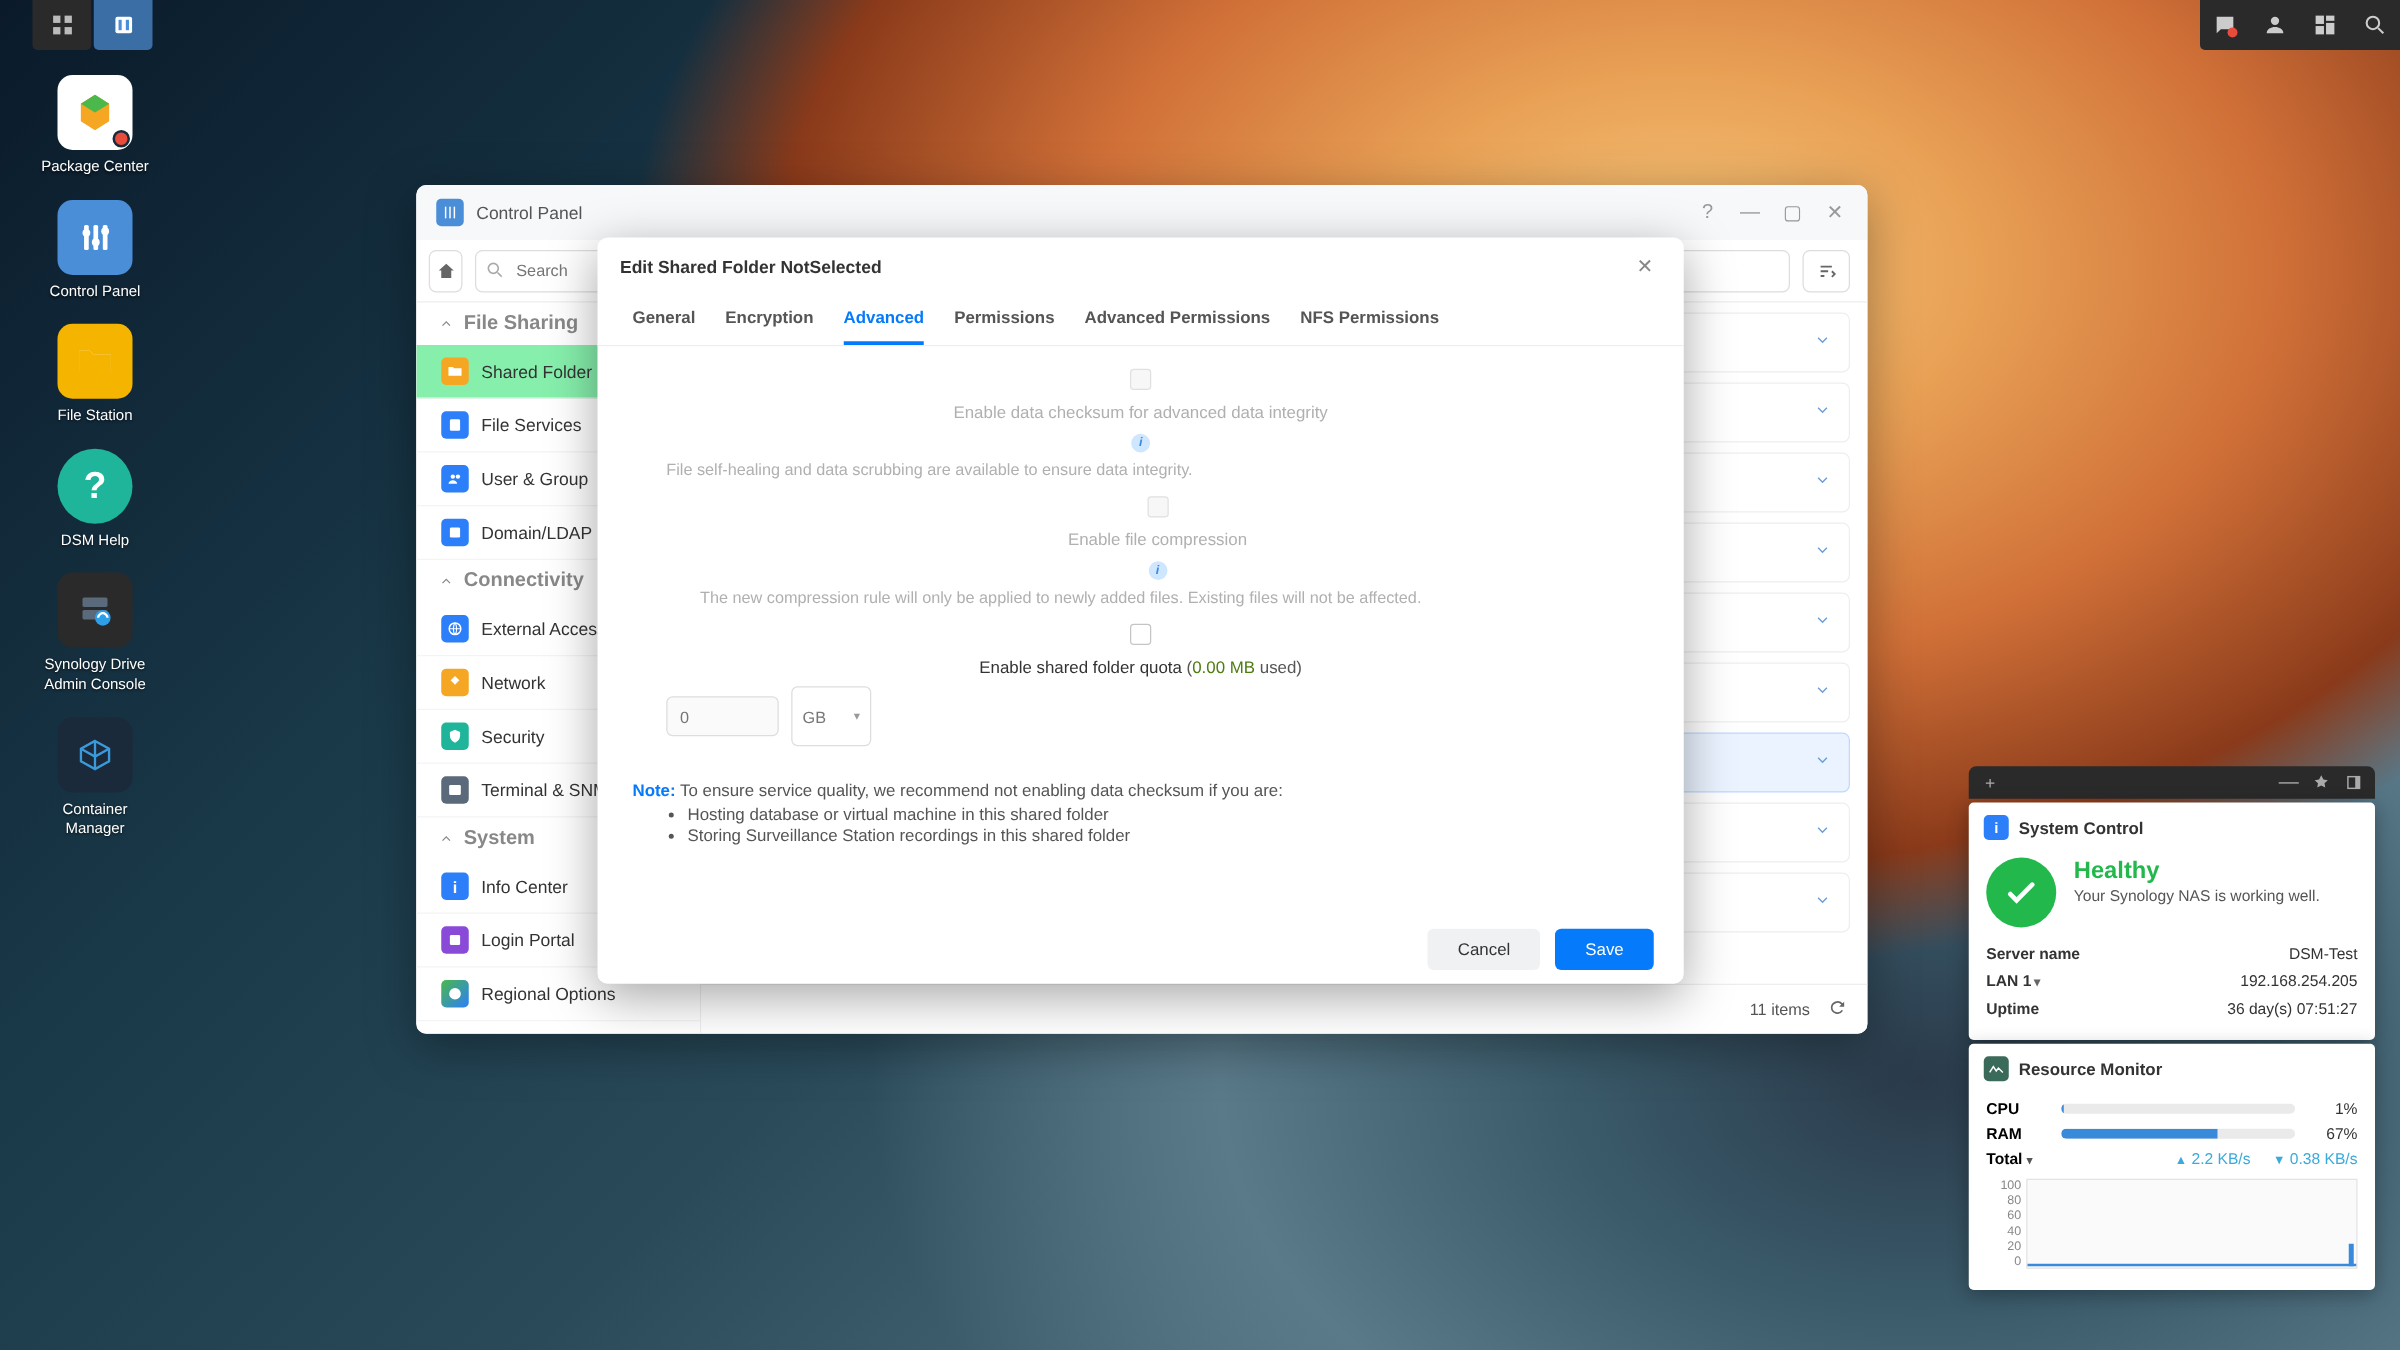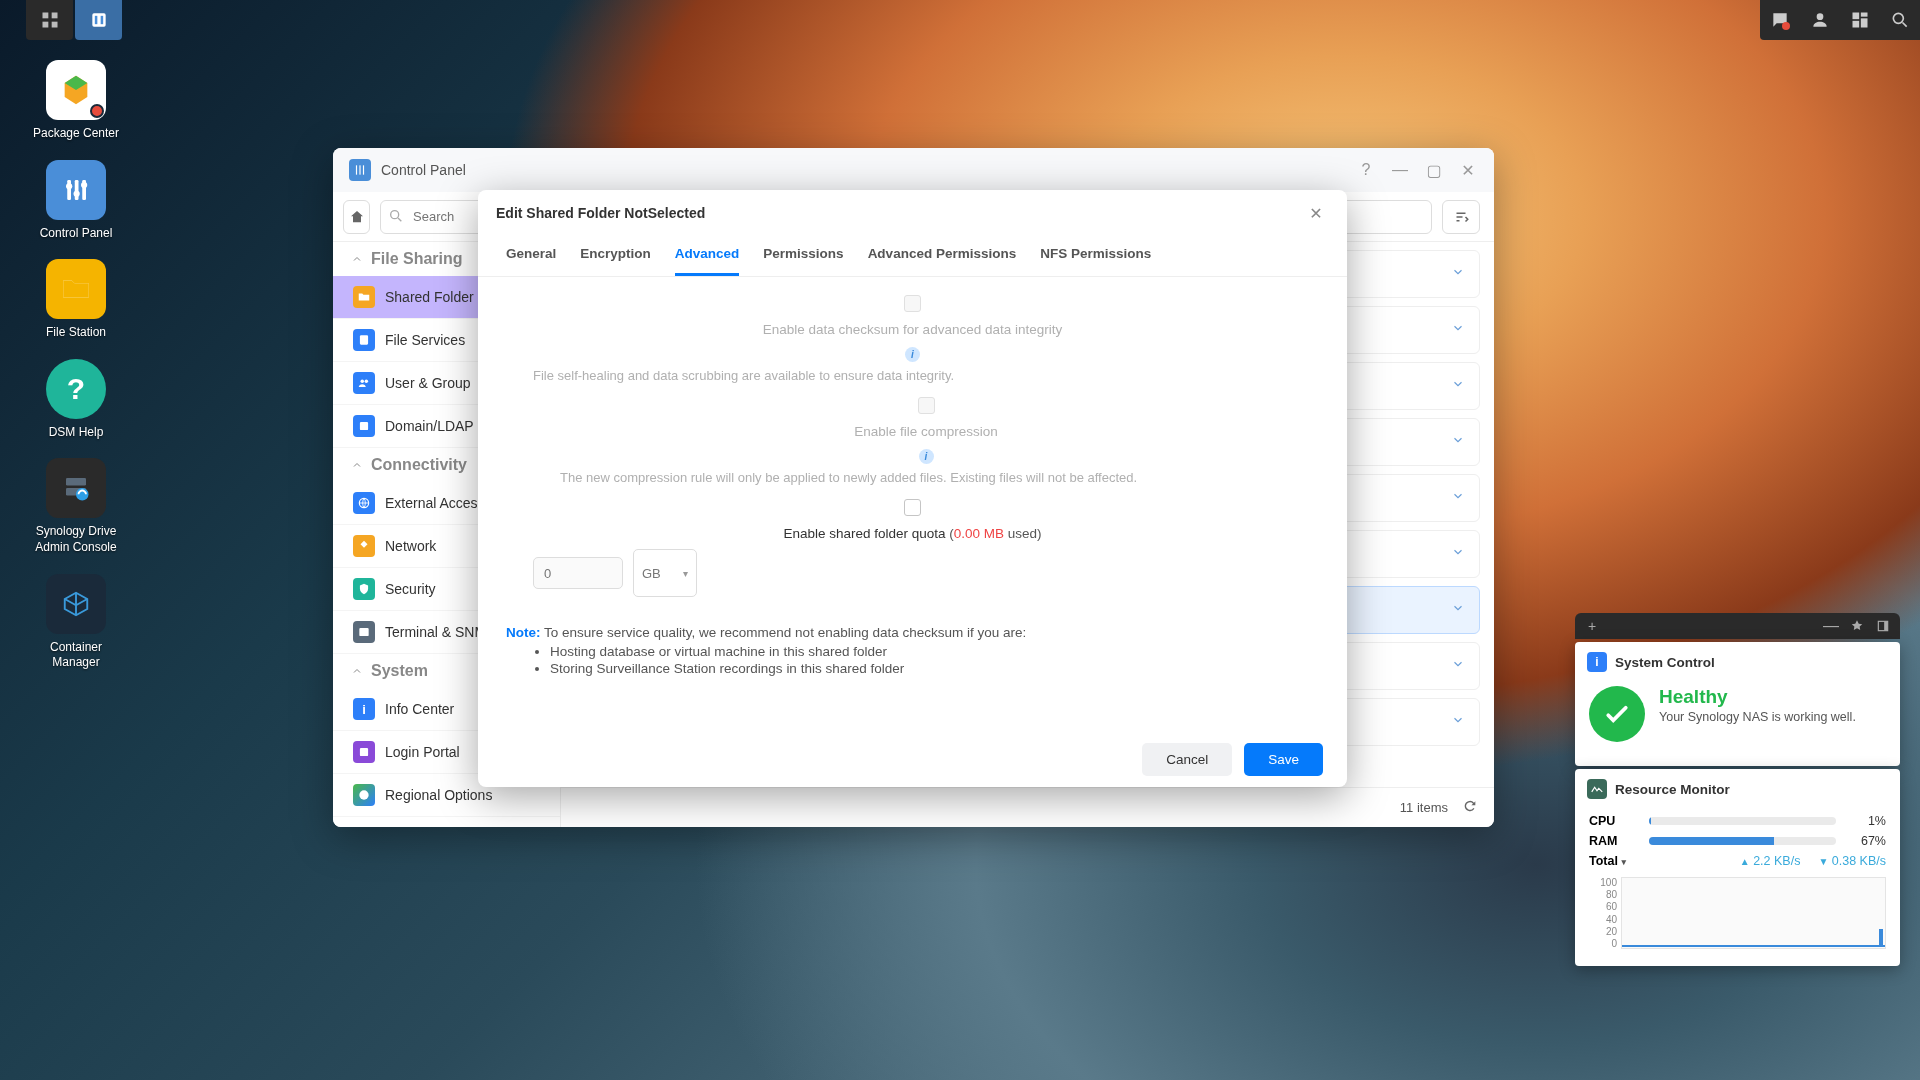--- a/index.html
+++ b/index.html
@@ -52,21 +52,21 @@
   .search-wrap { position:relative; flex:0 0 170px; }
   .search-in { width:100%; height:34px; padding:0 10px 0 32px; border:1px solid #ddd; border-radius:6px; font-size:13px; }
   .search-ic { position:absolute; left:8px; top:8px; color:#999; }
   .tool-spacer { flex:1; }
   .content-search { width:180px; height:34px; border:1px solid #ddd; border-radius:6px; }
   .sort-btn { width:38px; height:34px; border:1px solid #ddd; border-radius:6px; display:flex; align-items:center; justify-content:center; cursor:pointer; }
 
   .cp-section { padding:8px 18px; font-size:16px; color:#888; font-weight:600; display:flex; align-items:center; gap:8px; cursor:pointer; }
   .cp-section svg { width:12px; height:12px; }
   .cp-item { padding:10px 18px 10px 20px; font-size:14px; color:#333; display:flex; align-items:center; gap:10px; cursor:pointer; border-bottom:1px solid #f4f4f4; }
-  .cp-item.selected { background:#c4b5fd; }
+  .cp-item.selected { background:#86efac; }
   .cp-item-icon { width:22px; height:22px; border-radius:4px; flex:0 0 22px; display:flex; align-items:center; justify-content:center; }
 
   .cp-list { flex:1; overflow:auto; padding:8px 14px 0 14px; }
   .list-row { height:48px; border:1px solid #eee; border-radius:6px; margin-bottom:8px; display:flex; align-items:center; justify-content:flex-end; padding:0 14px; cursor:pointer; }
   .list-row.selected { background:#eaf3ff; border-color:#bcd9ff; }
   .expand-ic { color:#6a9ed8; }
 
   .cp-footer { height:40px; border-top:1px solid #eee; display:flex; align-items:center; justify-content:flex-end; padding:0 16px; gap:14px; font-size:13px; color:#555; }
   .refresh-btn { cursor:pointer; color:#555; }
 
@@ -95,21 +95,21 @@
   .quota-in { width:90px; height:32px; border:1px solid #ddd; border-radius:5px; padding:0 10px; font-size:13px; color:#aaa; }
   .unit-sel { width:64px; height:48px; border:1px solid #ddd; border-radius:5px; display:flex; align-items:center; justify-content:space-between; padding:0 8px; font-size:13px; color:#777; cursor:pointer; }
   .note-block { margin-top:28px; font-size:13.5px; color:#555; }
   .note-label { color:#057afb; font-weight:600; }
   .note-block ul { padding-left:44px; margin-top:4px; }
   .note-block li { margin-bottom:2px; color:#555; }
   .dlg-footer { height:56px; border-top:0; display:flex; align-items:center; justify-content:flex-end; padding:0 24px; gap:12px; }
   .btn { height:33px; padding:0 24px; border-radius:5px; font-size:13.5px; cursor:pointer; display:flex; align-items:center; }
   .btn-cancel { background:#f0f1f3; color:#333; }
   .btn-save { background:#057afb; color:#fff; font-weight:500; }
-  .link-blue { color:#ef4444; }
+  .link-blue { color:#4d7c0f; }
 
   
   .widgets { position:absolute; right:20px; top:613px; width:325px; z-index:15; }
   .widget-bar { height:26px; background:#2a2a2a; border-radius:6px 6px 0 0; display:flex; align-items:center; padding:0 6px; gap:4px; }
   .wb-btn { width:22px; height:22px; display:flex; align-items:center; justify-content:center; color:#aaa; cursor:pointer; }
   .wb-spacer { flex:1; }
   .widget { background:#fff; border-radius:4px; margin-top:3px; box-shadow:0 4px 16px rgba(0,0,0,.3); padding:0; }
   .w-head { display:flex; align-items:center; gap:8px; padding:10px 12px 8px; }
   .w-ic { width:20px; height:20px; border-radius:4px; display:flex; align-items:center; justify-content:center; }
   .w-title { font-size:13.5px; font-weight:600; color:#333; }
@@ -570,20 +570,34 @@
         <div class="sh-check">
           <svg viewBox="0 0 24 24">
               <path d="M5 13l4 4 10-10" fill="none" stroke="#fff" stroke-width="3" stroke-linecap="round"></path>
             </svg>
         </div>
         <div>
           <div class="sh-status">Healthy</div>
           <div class="sh-desc">Your Synology NAS is working well.</div>
         </div>
       </div>
+      <div id="sh-kv">
+          <div class="kv">
+            <span class="k">Server name</span>
+            <span class="v">DSM-Test</span>
+          </div>
+          <div class="kv">
+            <span class="k">LAN 1<span class="chev">▾</span></span>
+            <span class="v">192.168.254.205</span>
+          </div>
+          <div class="kv">
+            <span class="k">Uptime</span>
+            <span class="v">36 day(s) 07:51:27</span>
+          </div>
+        </div>
     </div>
   </div>
 
   <div class="widget">
     <div class="w-head">
       <div class="w-ic" style="background:#3a6a5a">
           <svg viewBox="0 0 24 24" width="14" height="14">
             <path d="M3 17l5-8 4 6 3-4 6 6" fill="none" stroke="#fff" stroke-width="2"></path>
           </svg>
         </div>

